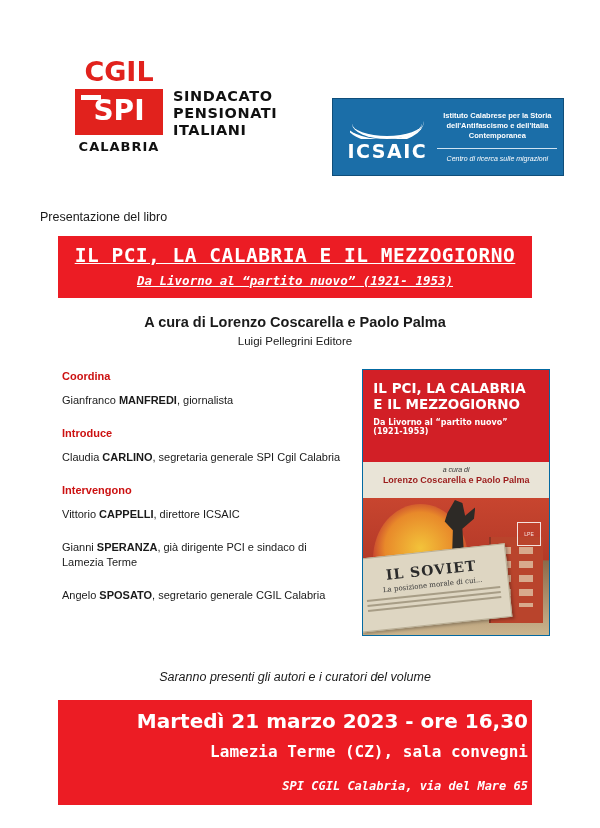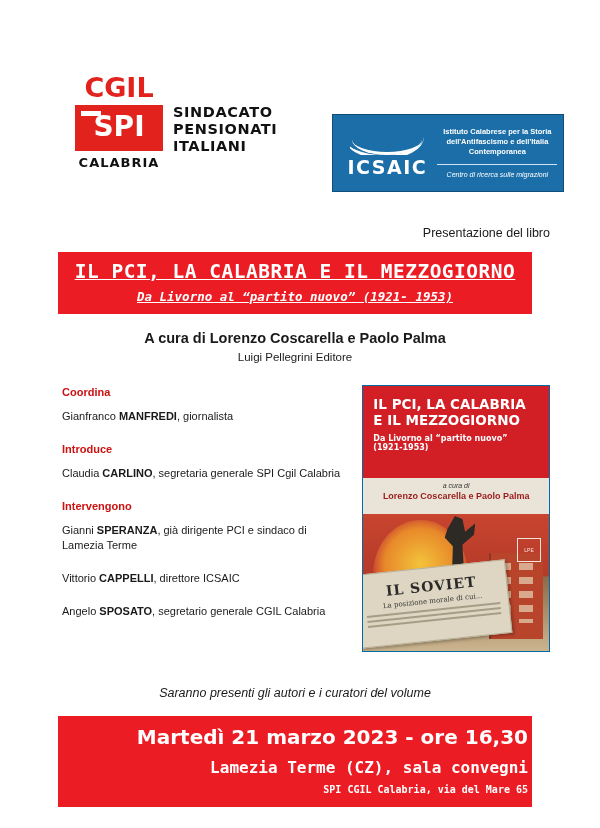--- a/index.html
+++ b/index.html
@@ -12,21 +12,21 @@
     background: #ffffff;
     font-family: "Liberation Sans", sans-serif;
     color: #1a1a1a;
     overflow: hidden;
   }
   .poster {
     position: relative;
     width: 590px;
     height: 828px;
     box-sizing: border-box;
-    padding: 16px 40px;
+    padding: 0 40px;
   }
 
   
   .header {
     display: flex;
     align-items: flex-start;
     padding-top: 58px;
     padding-left: 35px;
   }
   .cgil-spi {
@@ -153,21 +153,21 @@
     background: #cfe3f2;
   }
   .icsaic-line2 {
     font-size: 7px;
     font-style: italic;
     line-height: 9px;
   }
 
   
   .presentazione {
-    text-align: right;
+    text-align: left;
     font-size: 12.5px;
     margin-top: 34px;
     color: #1a1a1a;
   }
 
   .title-band {
     margin: 12px 18px 0 18px;
     background: #ec1c24;
     color: #ffffff;
     text-align: center;
@@ -384,23 +384,24 @@
     font-size: 20px;
   }
   .place-line {
     font-family: "DejaVu Sans Mono", monospace;
     font-weight: bold;
     font-size: 16px;
     margin-top: 9px;
   }
   .addr-line {
     font-family: "DejaVu Sans Mono", monospace;
-    font-weight: bold;
-    font-size: 10px;
-    margin-top: 7px;
+    font-style: italic;
+    font-weight: bold;
+    font-size: 12px;
+    margin-top: 18px;
   }
 </style>
 </head>
 <body>
 
 <div class="poster">
 
   <div class="header">
 
     <div class="cgil-spi">
@@ -445,22 +446,22 @@
 
     <div class="credits">
 
       <div class="role">Coordina</div>
       <div class="person"><span>Gianfranco </span><b>MANFREDI</b><span>, giornalista</span></div>
 
       <div class="role">Introduce</div>
       <div class="person"><span>Claudia </span><b>CARLINO</b><span>, segretaria generale SPI Cgil Calabria</span></div>
 
       <div class="role gap-top">Intervengono</div>
+      <div class="person"><span>Vittorio </span><b>CAPPELLI</b><span>, direttore ICSAIC</span></div>
       <div class="person"><span>Gianni </span><b>SPERANZA</b><span>, già dirigente PCI e sindaco di Lamezia Terme</span></div>
-      <div class="person"><span>Vittorio </span><b>CAPPELLI</b><span>, direttore ICSAIC</span></div>
       <div class="person"><span>Angelo </span><b>SPOSATO</b><span>, segretario generale CGIL Calabria</span></div>
 
     </div>
 
     <div class="cover">
       <div class="cover-top">
         <div class="cover-title">IL PCI, LA CALABRIA</div>
         <div class="cover-title">E IL MEZZOGIORNO</div>
         <div class="cover-sub">Da Livorno al “partito nuovo” (1921-1953)</div>
       </div>

